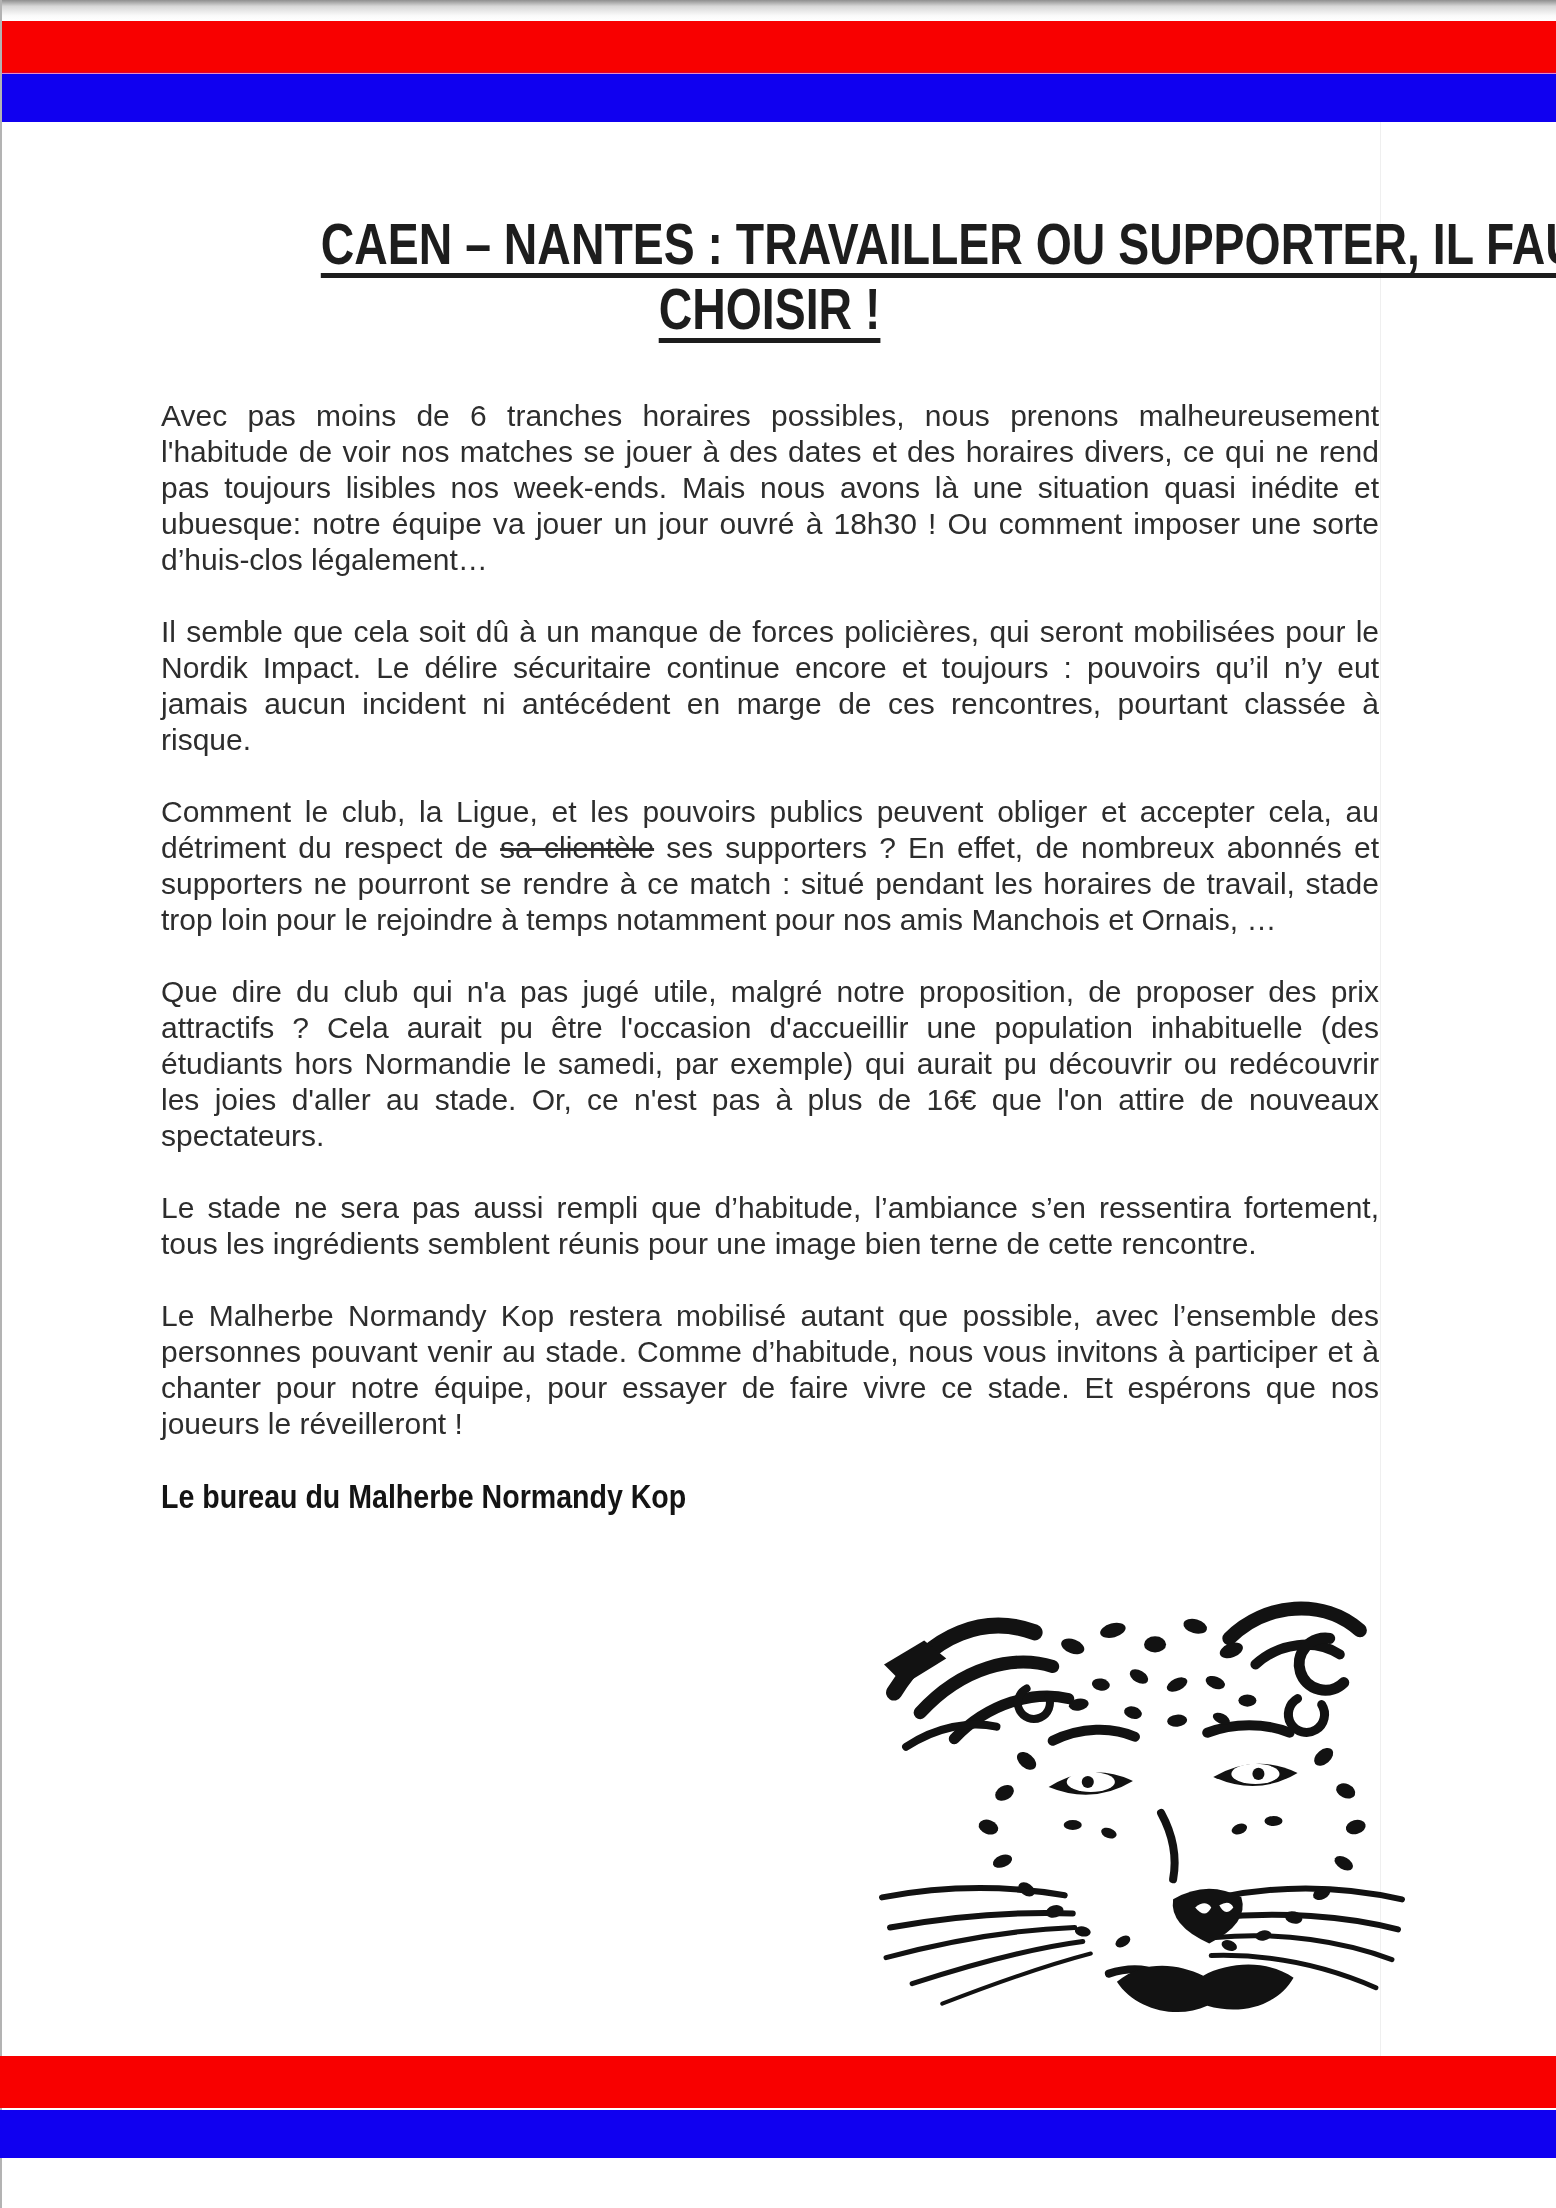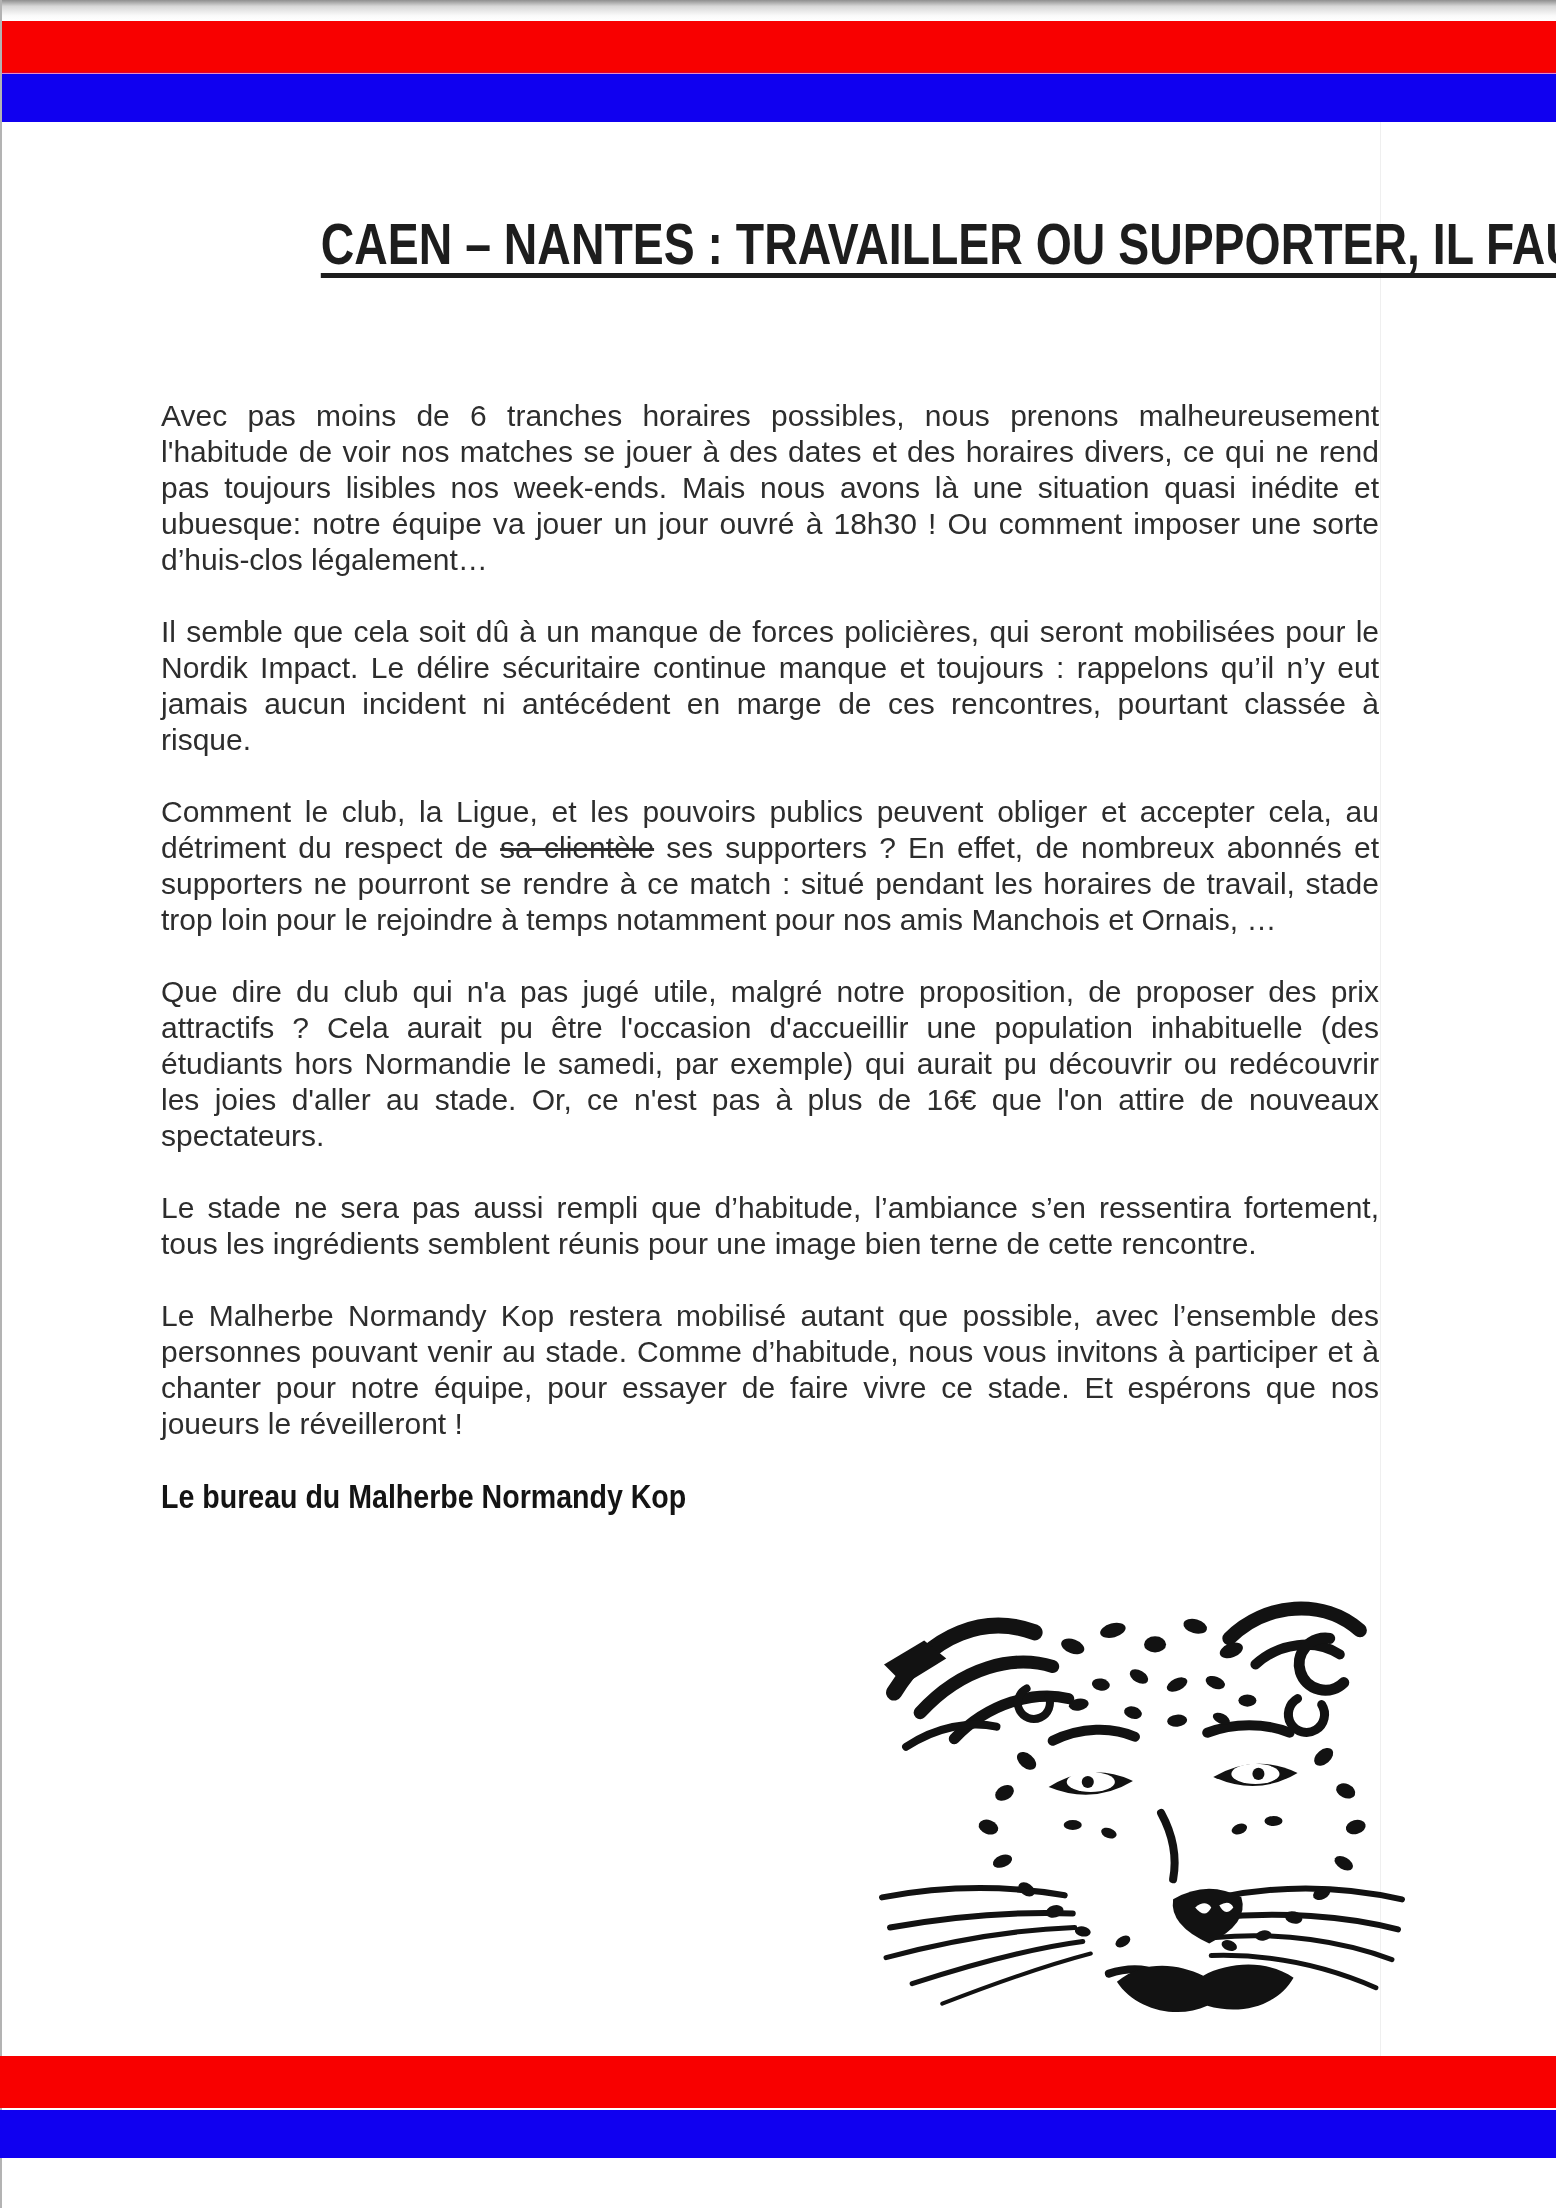--- a/index.html
+++ b/index.html
@@ -51,25 +51,26 @@
 <div class="page">
 
   <div class="top-window-edge"></div>
   <div class="stripe stripe-red-top"></div>
   <div class="stripe stripe-blue-top"></div>
   <div class="left-edge"></div>
   <div class="right-edge"></div>
 
   <h1 class="title">
     <span class="line"><span>CAEN – NANTES : TRAVAILLER OU SUPPORTER, IL FAUT</span></span>
+    <span class="line"><span>CHOISIR !</span></span>
   </h1>
 
   <div class="body-text">
     <p>Avec pas moins de 6 tranches horaires possibles, nous prenons malheureusement l'habitude de voir nos matches se jouer à des dates et des horaires divers, ce qui ne rend pas toujours lisibles nos week-ends. Mais nous avons là une situation quasi inédite et ubuesque: notre équipe va jouer un jour ouvré à 18h30 ! Ou comment imposer une sorte d’huis-clos légalement…</p>
-    <p>Il semble que cela soit dû à un manque de forces policières, qui seront mobilisées pour le Nordik Impact. Le délire sécuritaire continue manque et toujours : rappelons qu’il n’y eut jamais aucun incident ni antécédent en marge de ces rencontres, pourtant classée à risque.</p>
+    <p>Il semble que cela soit dû à un manque de forces policières, qui seront mobilisées pour le Nordik Impact. Le délire sécuritaire continue encore et toujours : pouvoirs qu’il n’y eut jamais aucun incident ni antécédent en marge de ces rencontres, pourtant classée à risque.</p>
     <p><span>Comment le club, la Ligue, et les pouvoirs publics peuvent obliger et accepter cela, au détriment du respect de </span><span class="struck">sa clientèle</span><span> ses supporters ? En effet, de nombreux abonnés et supporters ne pourront se rendre à ce match : situé pendant les horaires de travail, stade trop loin pour le rejoindre à temps notamment pour nos amis Manchois et Ornais, …</span></p>
     <p>Que dire du club qui n'a pas jugé utile, malgré notre proposition, de proposer des prix attractifs ? Cela aurait pu être l'occasion d'accueillir une population inhabituelle (des étudiants hors Normandie le samedi, par exemple) qui aurait pu découvrir ou redécouvrir les joies d'aller au stade. Or, ce n'est pas à plus de 16€ que l'on attire de nouveaux spectateurs.</p>
     <p>Le stade ne sera pas aussi rempli que d’habitude, l’ambiance s’en ressentira fortement, tous les ingrédients semblent réunis pour une image bien terne de cette rencontre.</p>
     <p>Le Malherbe Normandy Kop restera mobilisé autant que possible, avec l’ensemble des personnes pouvant venir au stade. Comme d’habitude, nous vous invitons à participer et à chanter pour notre équipe, pour essayer de faire vivre ce stade. Et espérons que nos joueurs le réveilleront !</p>
     <div class="signature"><span>Le bureau du Malherbe Normandy Kop</span></div>
   </div>
 
   <svg class="leopard" viewBox="0 0 530 450" xmlns="http://www.w3.org/2000/svg" aria-hidden="true">
     <g fill="none" stroke="#121212" stroke-linecap="round">
 

